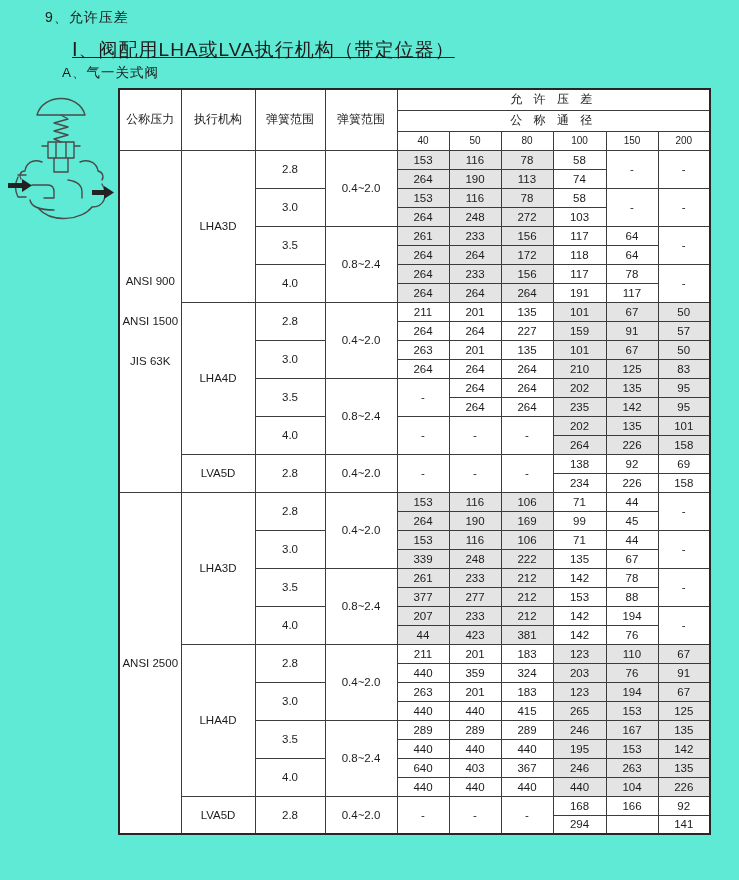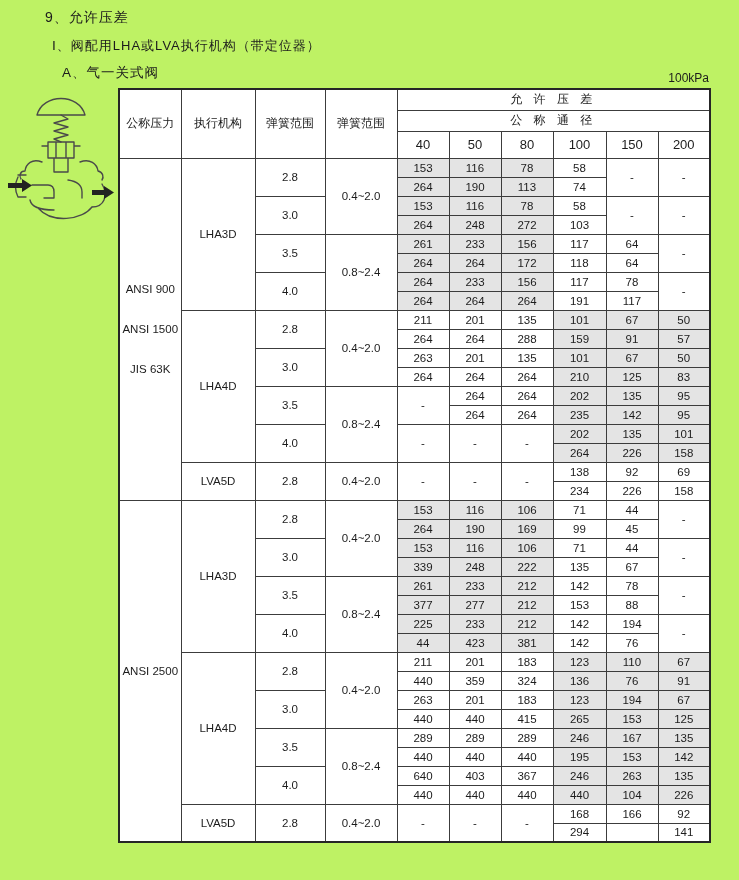--- a/index.html
+++ b/index.html
@@ -2,59 +2,58 @@
 <html><head>
 <meta charset="utf-8">
 <style>
   * { box-sizing: border-box; margin: 0; padding: 0; }
   html, body { background: #fff; }
   body {
     width: 739px; height: 880px;
     font-family: "Liberation Sans", "DejaVu Sans", sans-serif;
     color: #1c1c1c;
   }
-  .page { position: relative; width: 739px; height: 880px; background: #bef264; overflow: hidden; padding-left: 8px; }
+  .page { position: relative; width: 739px; height: 880px; background: #5eead4; overflow: hidden; padding-left: 8px; }
 
   .heading-1 { position: absolute; left: 45px; top: 9px;  font-size: 14px; letter-spacing: 1px; }
-  .heading-2 { position: absolute; left: 52px; top: 37px; font-size: 13px; letter-spacing: 1px; }
+  .heading-2 { position: absolute; left: 72px; top: 37px; font-size: 19px; letter-spacing: 1px; text-decoration: underline; }
   .heading-3 { position: absolute; left: 62px; top: 64px; font-size: 13.5px; letter-spacing: 1px; }
   .unit-label { position: absolute; left: 118px; width: 591px; top: 71px; text-align: right; font-size: 12px; }
 
   .valve { position: absolute; left: 4px; top: 88px; }
 
   table.dp-table {
     position: absolute; left: 118px; top: 88px;
     border-collapse: collapse; table-layout: fixed;
     border: 2px solid #262626;
     background: #fff;
   }
   .dp-table th, .dp-table td {
     border: 1px solid #3c3c3c;
     text-align: center; vertical-align: middle;
     font-weight: normal;
     padding: 0;
     overflow: hidden;
     white-space: nowrap;
   }
   .dp-table thead th { font-size: 12px; height: 21px; }
-  .dp-table thead tr.dn-row th { height: 27px; font-size: 13px; }
+  .dp-table thead tr.dn-row th { height: 19px; font-size: 10px; }
   .dp-table thead th.sp { letter-spacing: 4px; }
   .dp-table tbody td { font-size: 11.5px; height: 19px; }
   .dp-table td.shade { background: #e4e4e4; }
   .dp-table td.stacked div { line-height: 40px; font-size: 11.5px; }
 </style>
 </head>
 <body>
 
 <div class="page">
 
   <div class="heading-1">9、允许压差</div>
   <div class="heading-2">Ⅰ、阀配用LHA或LVA执行机构（带定位器）</div>
   <div class="heading-3">A、气一关式阀</div>
-  <div class="unit-label">100kPa</div>
 
   <svg class="valve" viewBox="0 0 115 140" width="115" height="140" aria-hidden="true">
     <g fill="none" stroke="#4a4a4a" stroke-width="1.4" stroke-linecap="round" stroke-linejoin="round">
       <path d="M33 27 C39 5 75 5 81 27 Z"></path>
       <path d="M57 27 L64 31 L50 35 L64 39 L50 43 L64 47 L50 51 L57 54"></path>
       <path d="M44 54 h26 v16 h-26 Z M52 54 v16 M62 54 v16 M38 58 h6 M70 58 h6 M50 70 h14 v14 h-14 Z"></path>
       <path d="M38 74 C28 70 22 76 21 83 M21 83 C16 83 15 88 17 91 M76 74 C86 70 93 76 94 83 M94 83 C99 84 100 89 98 92 M14 89 Q9 99 14 109 M22 87 H14 M14 109 h8 M28 97 h16 q6 0 6 7 v6 M50 122 q-22 0 -24 -10 M50 110 h-10 M98 96 q5 8 2 16 M100 112 q-3 7 -12 7 M34 120 C48 136 78 132 88 119 M64 92 q14 2 14 12 l0 6"></path>
       <path fill="#222" stroke="none" d="M4 95 h14 v-4 l10 6.5 l-10 6.5 v-4 h-14 Z"></path>
       <path fill="#222" stroke="none" d="M88 102 h12 v-4 l10 6.5 l-10 6.5 v-4 h-12 Z"></path>
     </g>
@@ -171,21 +170,21 @@
           <td>211</td>
           <td>201</td>
           <td>135</td>
           <td class="shade">101</td>
           <td class="shade">67</td>
           <td class="shade">50</td>
         </tr>
         <tr>
           <td>264</td>
           <td>264</td>
-          <td>288</td>
+          <td>227</td>
           <td class="shade">159</td>
           <td class="shade">91</td>
           <td class="shade">57</td>
         </tr>
         <tr>
           <td rowspan="2">3.0</td>
           <td>263</td>
           <td>201</td>
           <td>135</td>
           <td class="shade">101</td>
@@ -294,21 +293,21 @@
         </tr>
         <tr>
           <td class="shade">377</td>
           <td class="shade">277</td>
           <td class="shade">212</td>
           <td>153</td>
           <td>88</td>
         </tr>
         <tr>
           <td rowspan="2">4.0</td>
-          <td class="shade">225</td>
+          <td class="shade">207</td>
           <td class="shade">233</td>
           <td class="shade">212</td>
           <td>142</td>
           <td>194</td>
           <td rowspan="2">-</td>
         </tr>
         <tr>
           <td class="shade">44</td>
           <td class="shade">423</td>
           <td class="shade">381</td>
@@ -323,21 +322,21 @@
           <td>201</td>
           <td>183</td>
           <td class="shade">123</td>
           <td class="shade">110</td>
           <td class="shade">67</td>
         </tr>
         <tr>
           <td>440</td>
           <td>359</td>
           <td>324</td>
-          <td class="shade">136</td>
+          <td class="shade">203</td>
           <td class="shade">76</td>
           <td class="shade">91</td>
         </tr>
         <tr>
           <td rowspan="2">3.0</td>
           <td>263</td>
           <td>201</td>
           <td>183</td>
           <td class="shade">123</td>
           <td class="shade">194</td>

